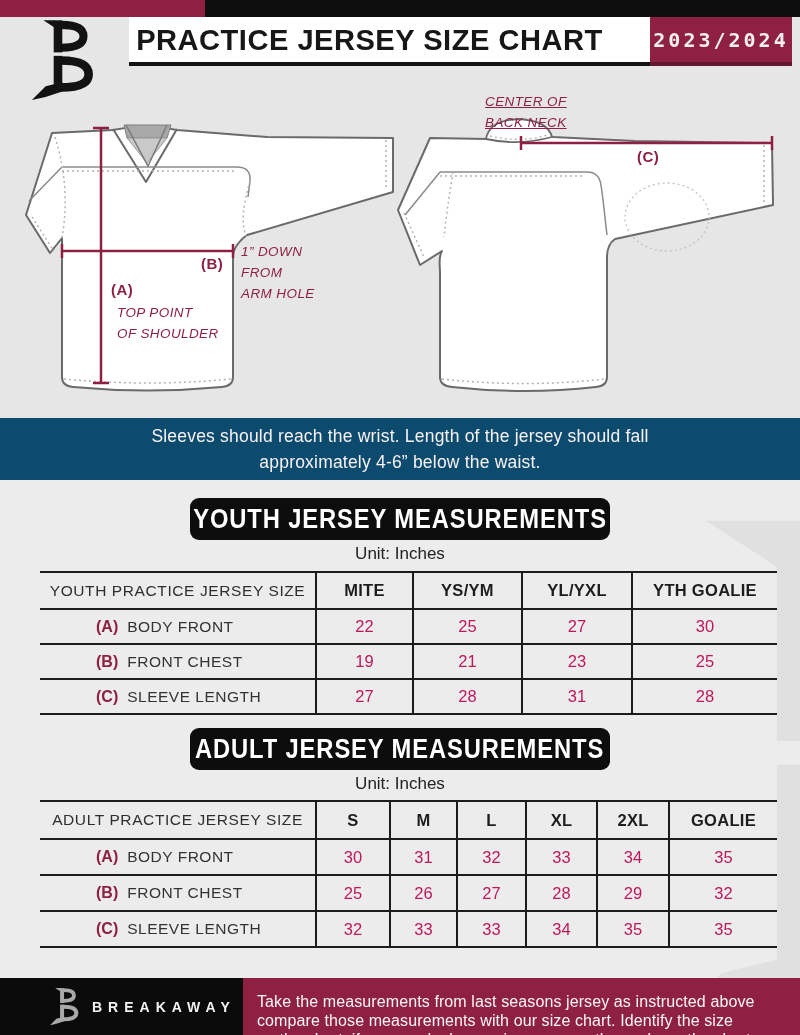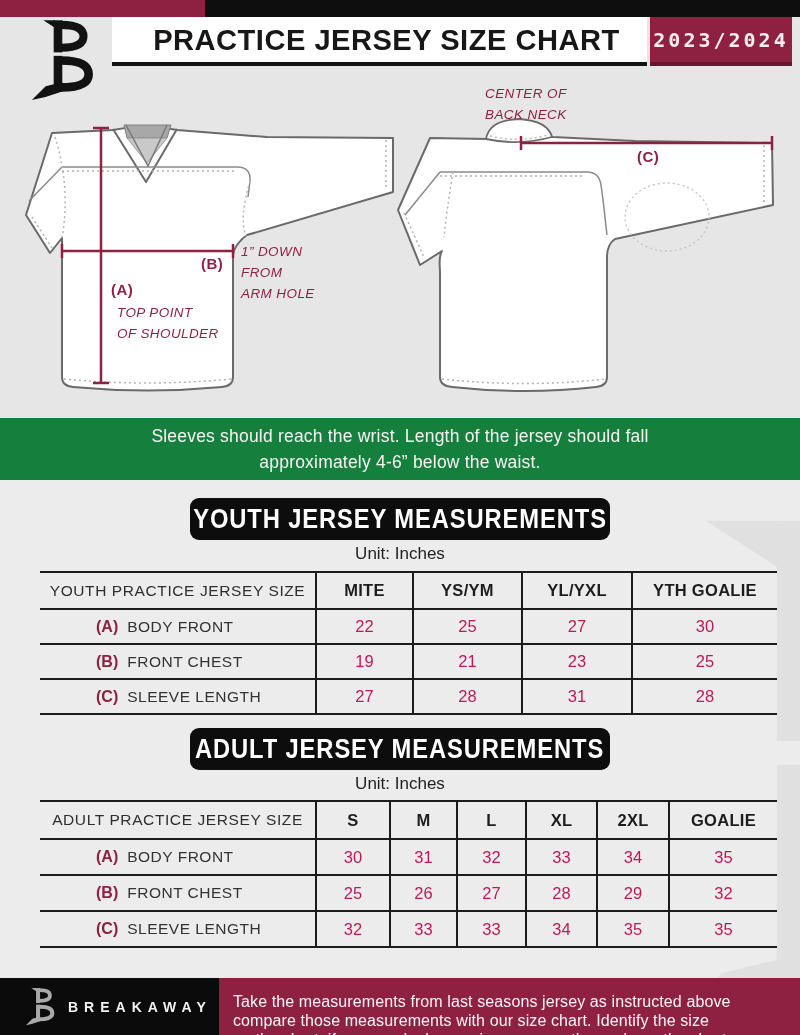--- a/index.html
+++ b/index.html
@@ -8,49 +8,49 @@
     background:#edecec;
     font-family:"Liberation Sans", sans-serif;
     -webkit-font-smoothing:antialiased;
   }
   
   .topstrip{position:absolute;left:0;top:0;width:800px;height:17px;background:#0e0e0e;}
   .topstrip .maroon{position:absolute;left:0;top:0;width:205px;height:17px;background:#8e2142;}
   
   .hdr-bg{position:absolute;left:0;top:17px;width:800px;height:404px;background:#e7e6e6;}
   .title-box{
-    position:absolute;left:112px;top:17px;width:522px;height:45px;background:#ffffff;
-    border-bottom:4px solid #121212; display:flex;align-items:center;justify-content:center;padding-left:13px;
+    position:absolute;left:129px;top:17px;width:522px;height:45px;background:#ffffff;
+    border-bottom:4px solid #121212; display:flex;align-items:center;justify-content:flex-start;
   }
   .title-box h1{
     margin:0;font-size:30px;font-weight:bold;color:#171717;letter-spacing:.5px;white-space:nowrap;
     transform:scaleX(.97);
   }
   .year-box{
     position:absolute;left:650px;top:17px;width:142px;height:45px;background:#8e2142;
     border-bottom:4px solid #641730;display:flex;align-items:center;justify-content:center;
     color:#f6eff2;font-family:"DejaVu Sans Mono",monospace;font-weight:bold;font-size:20px;letter-spacing:3px;
   }
   .logo{position:absolute;left:24px;top:18px;width:72px;height:86px;color:#121212;}
   .logo svg,.wm svg,.flogo svg{width:100%;height:100%;display:block;}
   
   .wm{position:absolute;left:585px;top:505px;width:470px;height:590px;color:#dedddd;opacity:.75;}
   
   .mlabel{position:absolute;color:#8e2142;font-weight:bold;font-size:15px;letter-spacing:.5px;}
   .mnote{position:absolute;color:#8e2142;font-style:italic;font-weight:500;font-size:13.5px;
          line-height:1.55;letter-spacing:.4px;white-space:pre-line;}
   #lbl-a{left:111px;top:281px;} #note-a{left:117px;top:303px;}
   #lbl-b{left:201px;top:255px;} #note-b{left:241px;top:242px;}
-  #lbl-c{left:637px;top:148px;} #note-c{left:485px;top:84px;}
+  #lbl-c{left:637px;top:148px;} #note-c{left:485px;top:92px;text-decoration:underline;}
   .jersey{position:absolute;}
   #jersey-front{left:15px;top:105px;width:395px;height:295px;}
   #jersey-back{left:395px;top:105px;width:395px;height:295px;}
   
   .banner{
-    position:absolute;left:0;top:418px;width:800px;height:62px;background:#15803d;
+    position:absolute;left:0;top:418px;width:800px;height:62px;background:#0c4a6e;
     color:#f8f2f4;font-size:17.5px;line-height:26px;text-align:center;
     display:flex;align-items:center;justify-content:center;white-space:pre-line;letter-spacing:.2px;
   }
   .sec-head{
     position:absolute;left:190px;width:420px;height:42px;background:#0d0d0d;border-radius:9px;
     display:flex;align-items:center;justify-content:center;color:#fff;
   }
   .sec-head span{font-weight:bold;font-size:27px;letter-spacing:1px;transform:scale(.88,1.04);white-space:nowrap;}
   #youth-head{top:498px;} #adult-head{top:728px;}
   .unit{position:absolute;left:0;width:800px;text-align:center;font-size:17px;color:#222;}
@@ -67,21 +67,21 @@
   table.size th.c1, table.size td.c1{border-left:none;}
   table.size th{height:35px;font-size:16.5px;color:#1d1d1d;font-weight:bold;letter-spacing:.3px;}
   #adult-table th{height:36px;}
   table.size td{height:33px;font-size:16.5px;color:#be185d;font-weight:normal;}
   #adult-table td{height:34px;}
   table.size th.c1{font-size:15.5px;font-weight:normal;color:#2e2e2e;letter-spacing:.6px;}
   table.size td.c1{text-align:left;padding-left:56px;font-size:15.5px;color:#333;letter-spacing:.5px;}
   td.c1 .key{color:#8e2142;font-weight:bold;font-size:16px;margin-right:9px;letter-spacing:0;}
   
   .footer{position:absolute;left:0;top:978px;width:800px;height:57px;display:flex;}
-  .f-black{width:219px;height:57px;background:#0b0b0b;display:flex;align-items:center;}
+  .f-black{width:219px;height:57px;background:#0b0b0b;display:flex;align-items:center;padding-left:24px;}
   .flogo{width:34px;height:40px;margin-left:22px;color:#a9a9a9;}
   .f-brand{color:#f2f2f2;font-weight:bold;font-size:14px;letter-spacing:6px;margin-left:12px;white-space:nowrap;}
   .f-maroon{
     flex:1;height:57px;background:#8e2142;color:#faf5f6;
     font-size:16px;line-height:19px;padding-left:14px;padding-top:14px;box-sizing:border-box;white-space:pre-line;letter-spacing:.1px;
   }
 </style>
 </head>
 <body>
 

